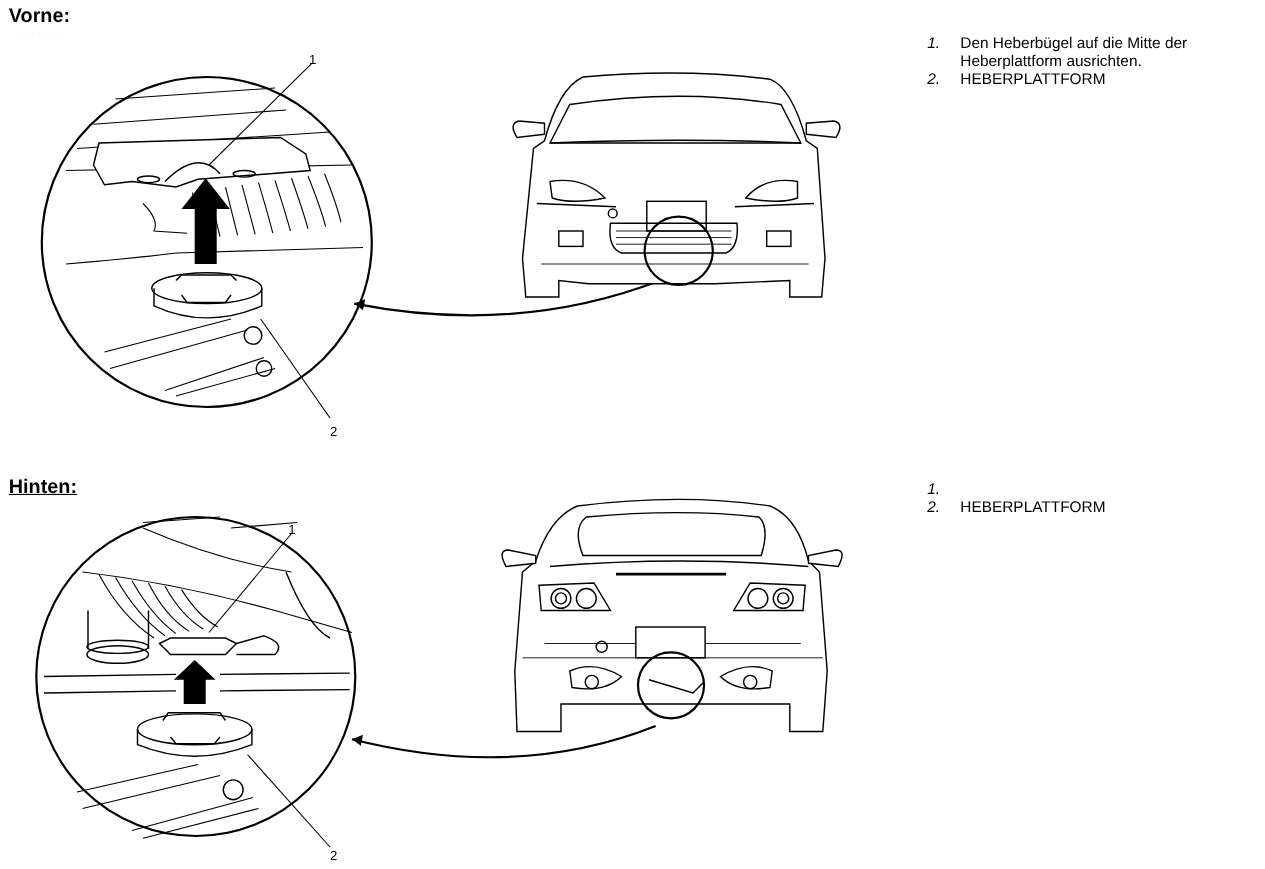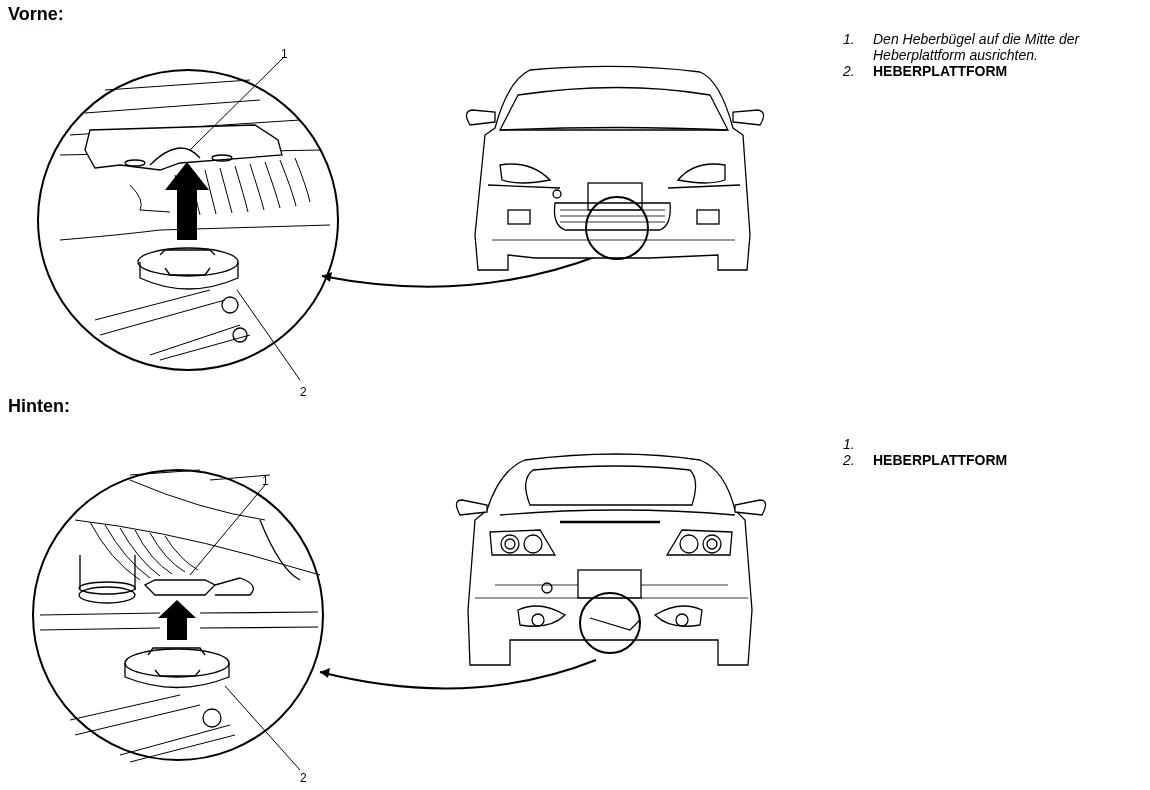--- a/index.html
+++ b/index.html
@@ -2,31 +2,31 @@
 <html><head>
 <meta charset="utf-8">
 <style>
   html, body { margin:0; padding:0; background:#ffffff; }
   body { width:1150px; height:790px; position:relative; overflow:hidden; font-family:"Liberation Sans", sans-serif; color:#000; }
   .heading { position:absolute; left:8px; font-weight:bold; font-size:18px; }
   .faint { position:absolute; left:20px; top:28px; font-size:5px; color:#aaa; letter-spacing:1px; }
   .list { position:absolute; left:843px; width:300px; font-size:14px; line-height:16px; margin:0; padding:0; list-style:none; }
   .list li { display:flex; }
   .list .num { width:30px; flex:none; font-style:italic; }
-  .list .txt-i { font-style:italic; }
-  .list .txt-b { font-weight:bold; }
+  .list .txt-i { }
+  .list .txt-b { font-weight:normal; }
   svg { position:absolute; left:0; top:0; }
   .callout { font-family:"Liberation Sans", sans-serif; font-size:12px; }
 </style>
 </head>
 <body>
 
 <div class="heading" style="top:4px;">Vorne:</div>
 <div class="faint">· · · · · · ·</div>
-<div class="heading" style="top:396px;">Hinten:</div>
+<div class="heading" style="top:432px;text-decoration:underline;">Hinten:</div>
 
 <ul class="list" style="top:31px;">
   <li>
     <span class="num">1.</span>
     <span class="txt-i">Den Heberbügel auf die Mitte der Heberplattform ausrichten.</span>
   </li>
   <li>
     <span class="num">2.</span>
     <span class="txt-b">HEBERPLATTFORM</span>
   </li>

